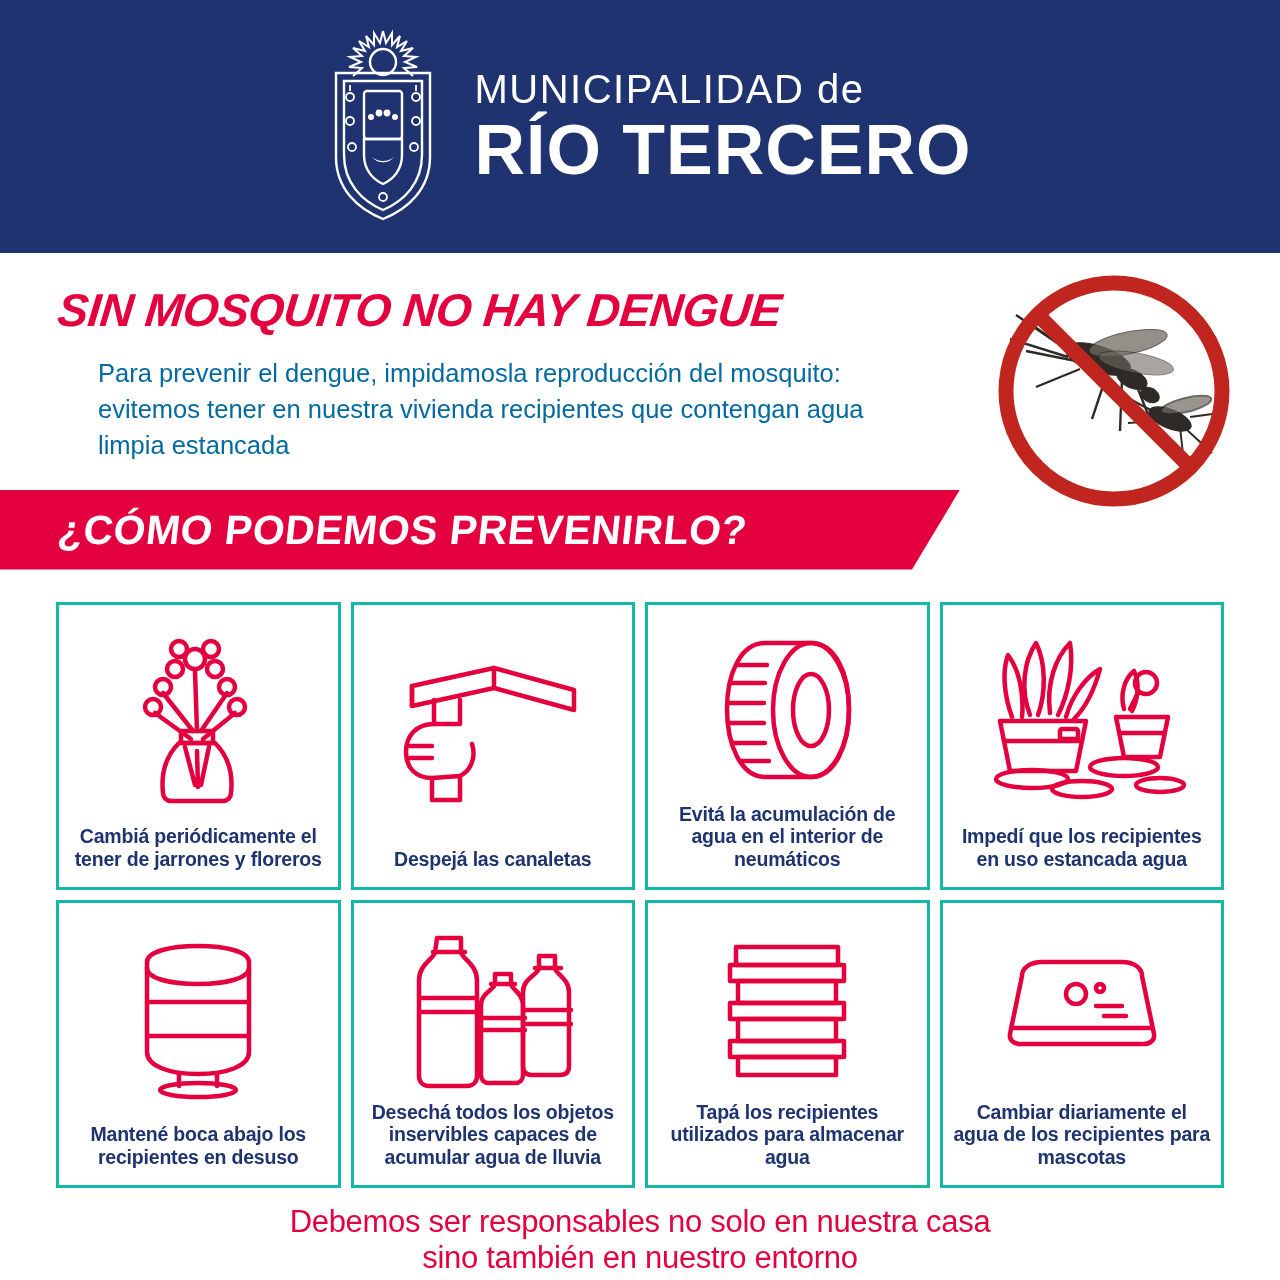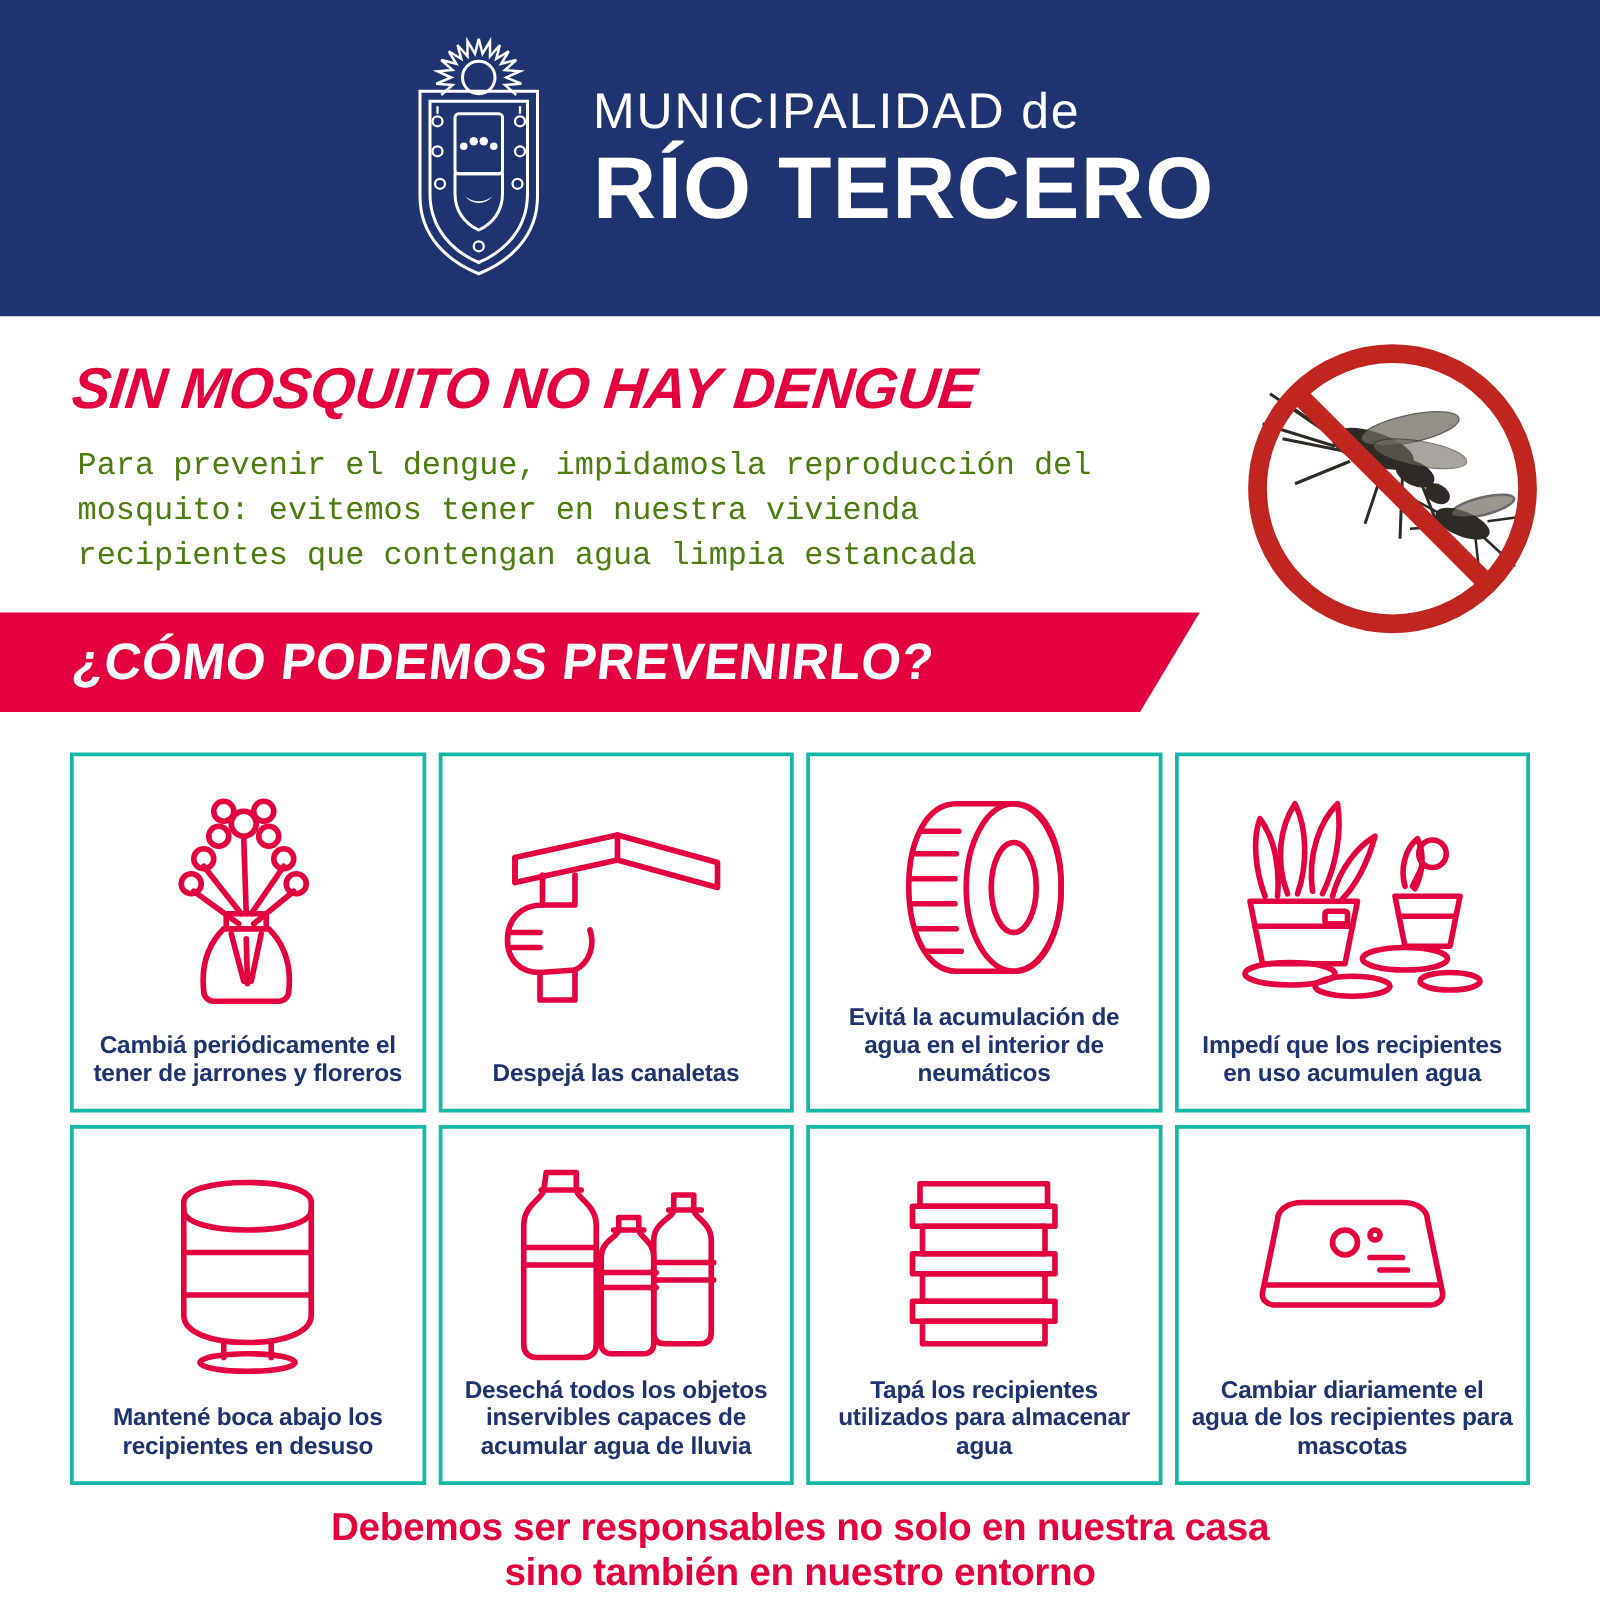--- a/index.html
+++ b/index.html
@@ -37,27 +37,26 @@
     font-size: 46px;
     font-weight: 800;
     letter-spacing: -0.5px;
     padding-left: 58px;
     font-style: italic;
     transform: skewX(-6deg);
     display: inline-block;
   }
   .intro-text {
     margin-top: 18px;
-    padding-left: 62px;
+    padding-left: 98px;
     max-width: 910px;
-    color: #4d7c0f;
+    color: #0369a1;
     font-size: 25.5px;
     line-height: 1.42;
     font-weight: 400;
-    font-family: Liberation Mono, monospace;
   }
 
   
   .mosquito-box {
     position: absolute;
     right: 32px;
     top: 14px;
     width: 268px;
     height: 250px;
   }
@@ -117,21 +116,21 @@
     letter-spacing: -0.2px;
     padding-bottom: 4px;
   }
 
   
   .footer {
     margin-top: 16px;
     text-align: center;
     color: #e4003f;
     font-size: 31px;
-    font-weight: 700;
+    font-weight: 400;
     line-height: 1.17;
     letter-spacing: -0.3px;
     padding: 0 40px;
   }
 </style>
 </head>
 <body>
 
 <div class="page">
 
@@ -285,21 +284,21 @@
           <path d="M164 56 L156 72"></path>
           <path d="M142 80 h52 l-8 40 h-36 z"></path>
           <path d="M146 96 h44"></path>
 
           <ellipse cx="58" cy="142" rx="36" ry="9"></ellipse>
           <ellipse cx="150" cy="130" rx="34" ry="9"></ellipse>
           <ellipse cx="108" cy="152" rx="30" ry="8"></ellipse>
           <ellipse cx="186" cy="148" rx="24" ry="7"></ellipse>
         </svg>
       </div>
-      <div class="card-label">Impedí que los recipientes en uso acumulen agua</div>
+      <div class="card-label">Impedí que los recipientes en uso estancada agua</div>
     </div>
 
     <div class="card">
       <div class="card-icon">
         <svg width="150" height="160" viewBox="0 0 150 160" fill="none" stroke="#e4003f" stroke-width="4.5" stroke-linecap="round" stroke-linejoin="round">
           <path d="M24 22 C24 12 46 6 75 6 C104 6 126 12 126 22 L126 112 C126 126 104 134 75 134 C46 134 24 126 24 112 Z"></path>
           <path d="M24 28 C24 38 46 44 75 44 C104 44 126 38 126 28"></path>
           <path d="M24 62 h102 M24 96 h102"></path>
           <path d="M56 134 L56 146 M94 134 L94 146"></path>
           <ellipse cx="75" cy="150" rx="38" ry="7"></ellipse>

